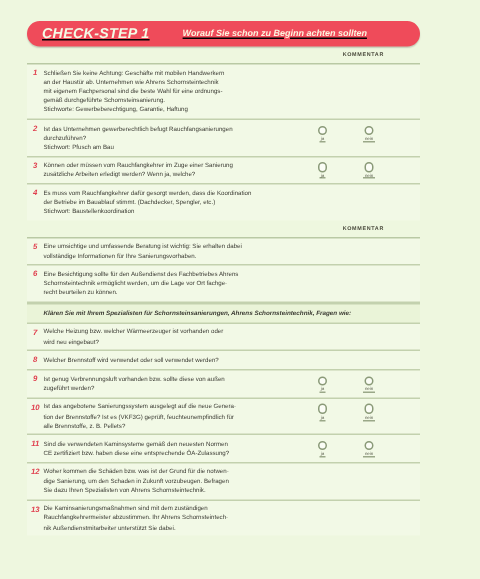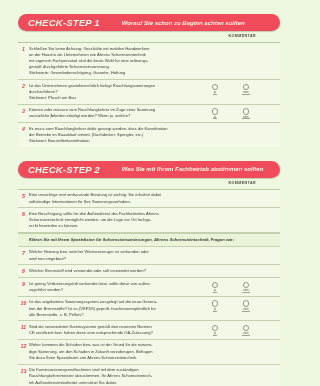--- a/index.html
+++ b/index.html
@@ -24,20 +24,21 @@
   .step-header {
     position: relative;
     height: 17px;
     background: #ef4b5a;
     border-radius: 9px;
     display: flex;
     align-items: center;
     padding: 0 10px;
     margin-top: 14px;
     box-shadow: 0 1px 1px rgba(0,0,0,0.18);
+    text-decoration: underline;
   }
   .step-title {
     color: #f3fbe6;
     font-size: 9.5px;
     font-weight: bold;
     font-style: italic;
     letter-spacing: 0.2px;
     white-space: nowrap;
   }
   .step-sub {
@@ -210,24 +211,20 @@
       <div class="qtext">
         <span class="line">Es muss vom Rauchfangkehrer dafür gesorgt werden, dass die Koordination</span>
         <span class="line">der Betriebe im Bauablauf stimmt. (Dachdecker, Spengler, etc.)</span>
         <span class="line">Stichwort: Baustellenkoordination</span>
       </div>
       <div class="answers"></div>
     </div>
 
   </div>
 
-  <div class="step-header">
-    <span class="step-title">CHECK-STEP 2</span>
-    <span class="step-sub">Was Sie mit Ihrem Fachbetrieb abstimmen sollten</span>
-  </div>
 
   <div class="kommentar-row">
     <span class="kommentar-label">KOMMENTAR</span>
   </div>
 
   <div class="checklist">
 
     <div class="row">
       <span class="num">5</span>
       <div class="qtext">

